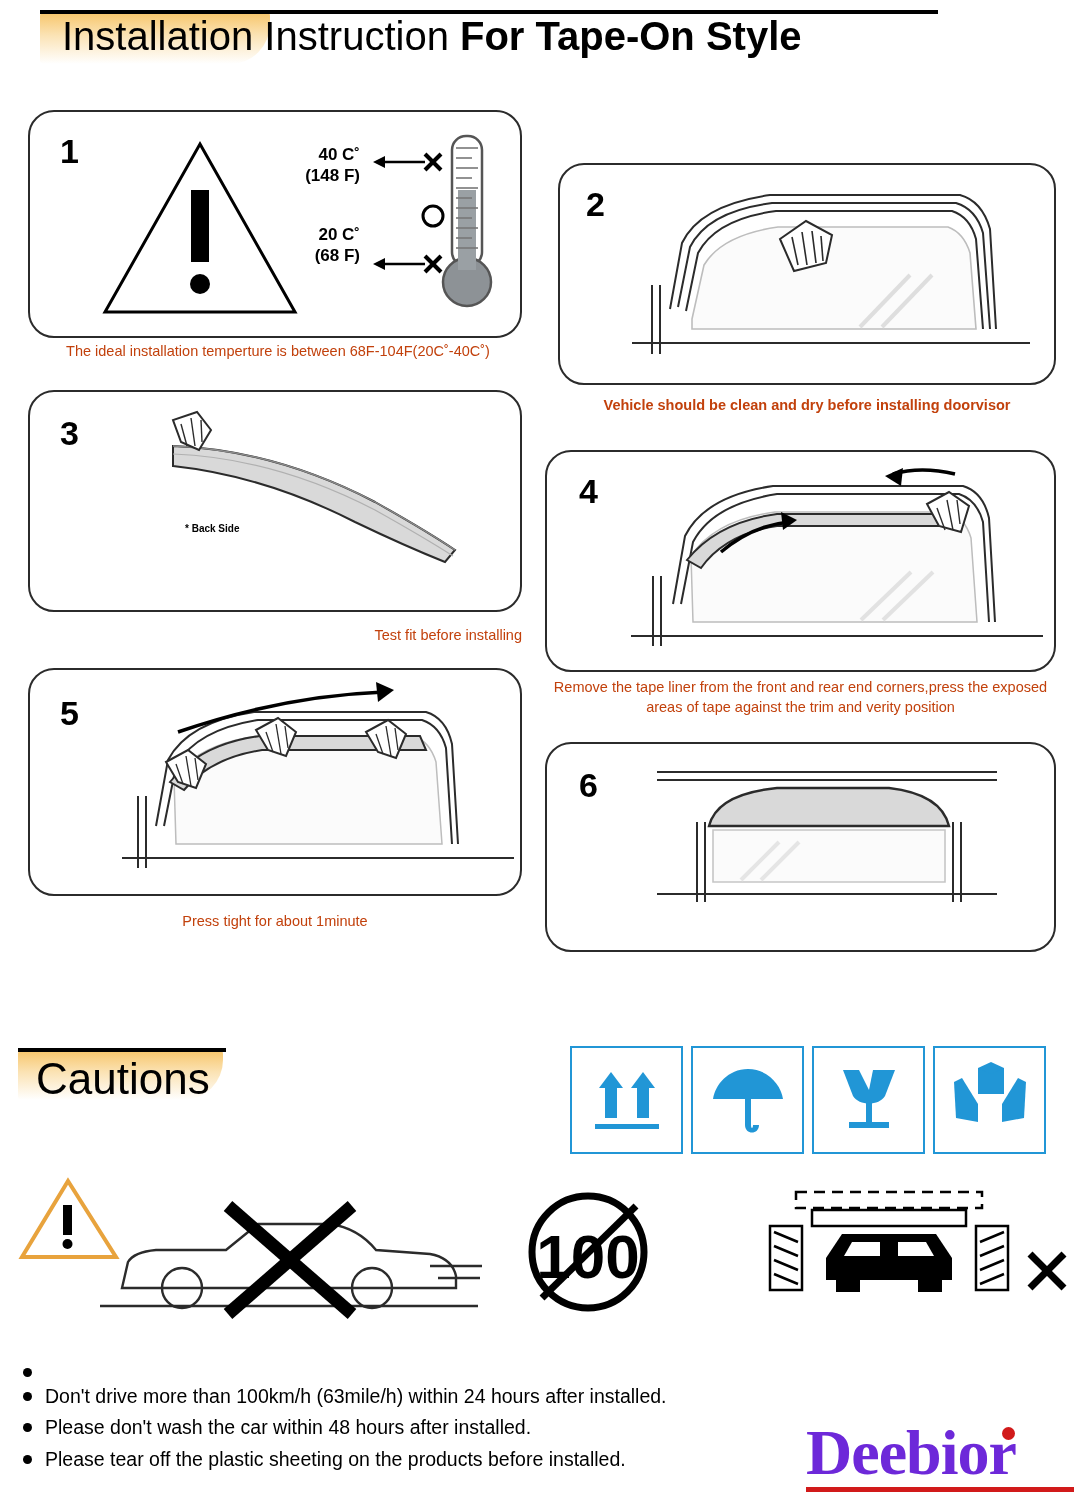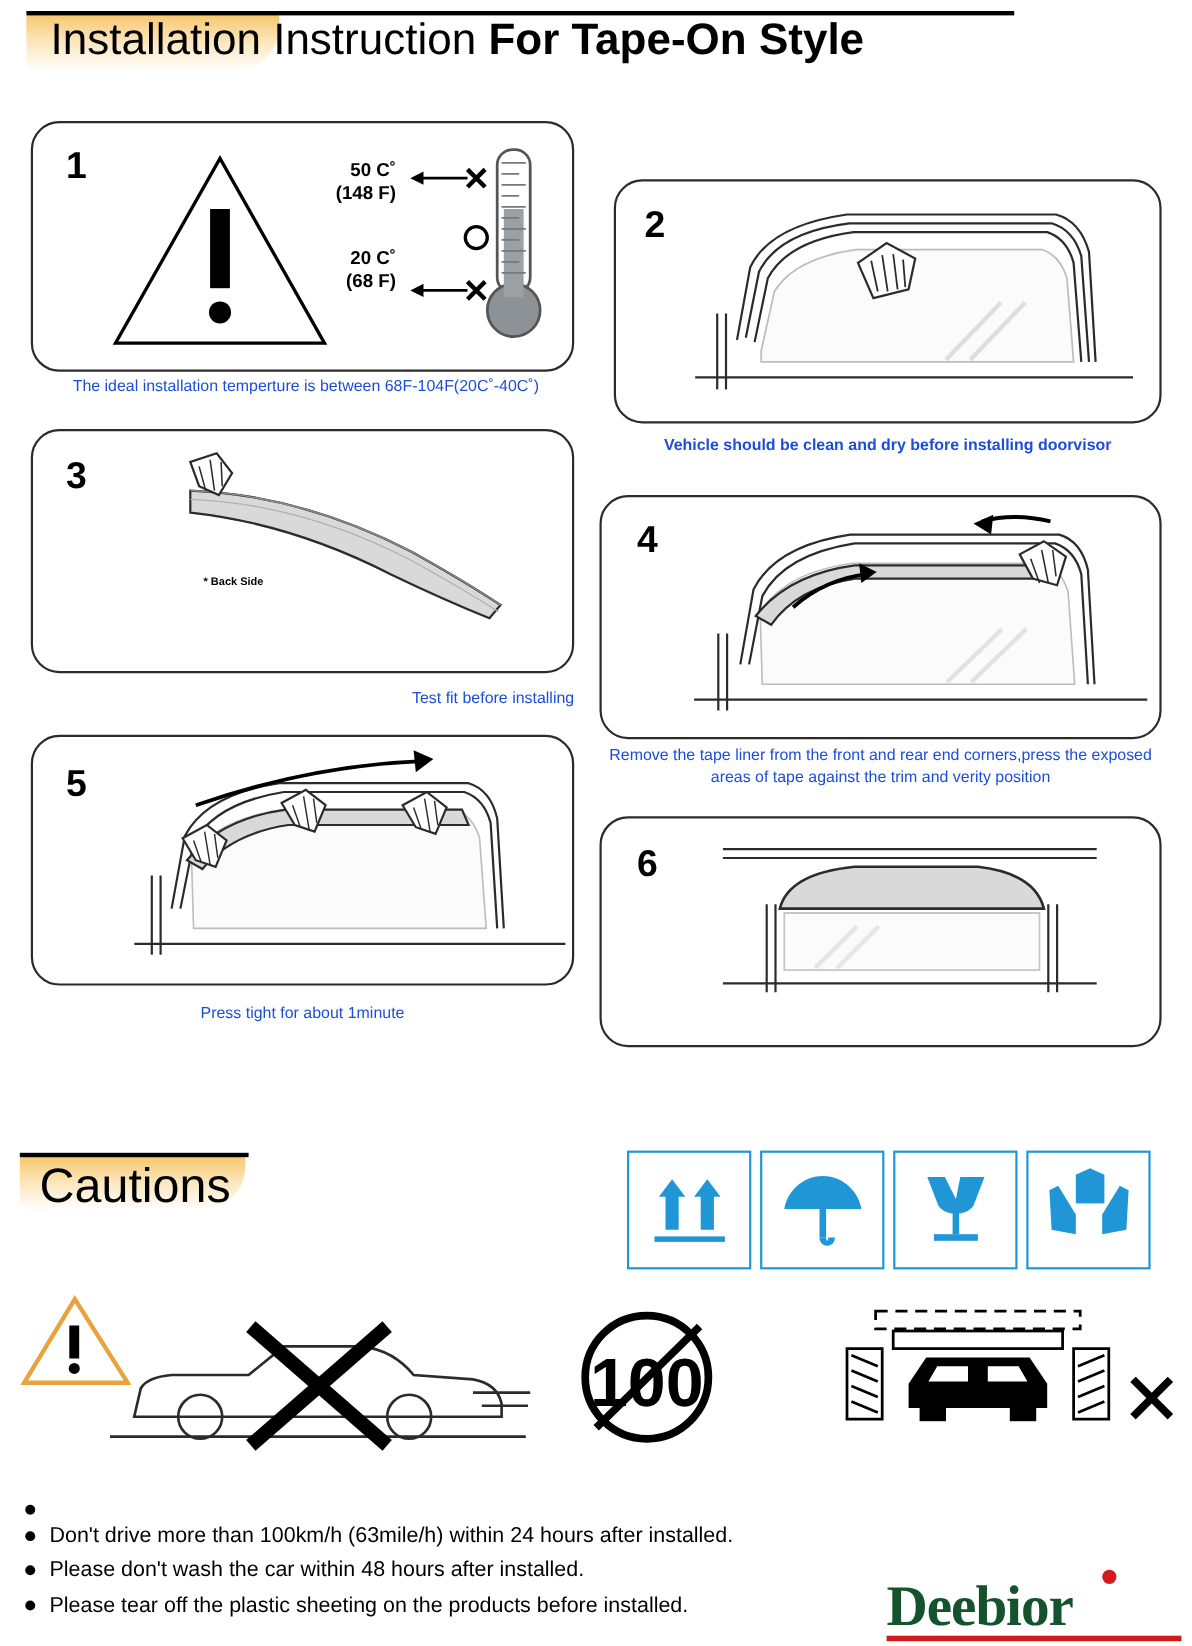--- a/index.html
+++ b/index.html
@@ -17,21 +17,21 @@
   }
   .page {
     position: relative;
     width: 1084px;
     height: 1496px;
   }
 
   
   .title-wrap {
     position: absolute;
-    left: 20px;
+    left: 36px;
     top: 8px;
     width: 930px;
     height: 60px;
     text-align: center;
   }
   .title-swoosh {
     position: absolute;
     left: 4px;
     top: 4px;
     width: 230px;
@@ -70,21 +70,21 @@
     position: absolute;
     font-size: 34px;
     font-weight: 700;
     line-height: 1;
   }
   .caption {
     position: absolute;
     font-size: 14.5px;
     text-align: center;
     line-height: 1.35;
-    color: #1d4ed8;
+    color: #c2410c;
   }
 
   .p1 { left: 28px;  top: 110px; width: 494px; height: 228px; }
   .p2 { left: 558px; top: 163px; width: 498px; height: 222px; }
   .p3 { left: 28px;  top: 390px; width: 494px; height: 222px; }
   .p4 { left: 545px; top: 450px; width: 511px; height: 222px; }
   .p5 { left: 28px;  top: 668px; width: 494px; height: 228px; }
   .p6 { left: 545px; top: 742px; width: 511px; height: 210px; }
 
   .c1 { left: 28px;  top: 342px; width: 500px; }
@@ -178,23 +178,23 @@
     bottom: 4px;
     width: 270px;
     height: 70px;
   }
   .logo-text {
     position: absolute;
     left: 0;
     bottom: 2px;
     font-family: "Liberation Serif", serif;
     font-weight: 700;
-    font-size: 52px;
+    font-size: 64px;
     letter-spacing: -1px;
-    color: #14532d;
+    color: #6d28d9;
   }
   .logo-dot {
     position: absolute;
     left: 196px;
     bottom: 52px;
     width: 13px;
     height: 13px;
     border-radius: 50%;
     background: #d11a1a;
   }
@@ -240,21 +240,21 @@
         <line x1="22" y1="58" x2="44" y2="58"></line>
           <line x1="22" y1="68" x2="38" y2="68"></line>
         <line x1="22" y1="78" x2="44" y2="78"></line>
           <line x1="22" y1="88" x2="38" y2="88"></line>
         <line x1="22" y1="98" x2="44" y2="98"></line>
           <line x1="22" y1="108" x2="38" y2="108"></line>
         <line x1="22" y1="118" x2="44" y2="118"></line>
       </g>
     </svg>
     <div class="tempbox" style="left:246px; top:32px; text-align:right; width:84px;">
-      <div>50 C˚</div>
+      <div>40 C˚</div>
       <div>(148 F)</div>
     </div>
     <div class="tempbox" style="left:246px; top:112px; text-align:right; width:84px;">
       <div>20 C˚</div>
       <div>(68  F)</div>
     </div>
     <svg width="110" height="160" style="position:absolute; left:335px; top:30px;">
 
       <line x1="60" y1="20" x2="14" y2="20" stroke="#000" stroke-width="2.5"></line>
       <polygon points="8,20 20,14 20,26" fill="#000"></polygon>

